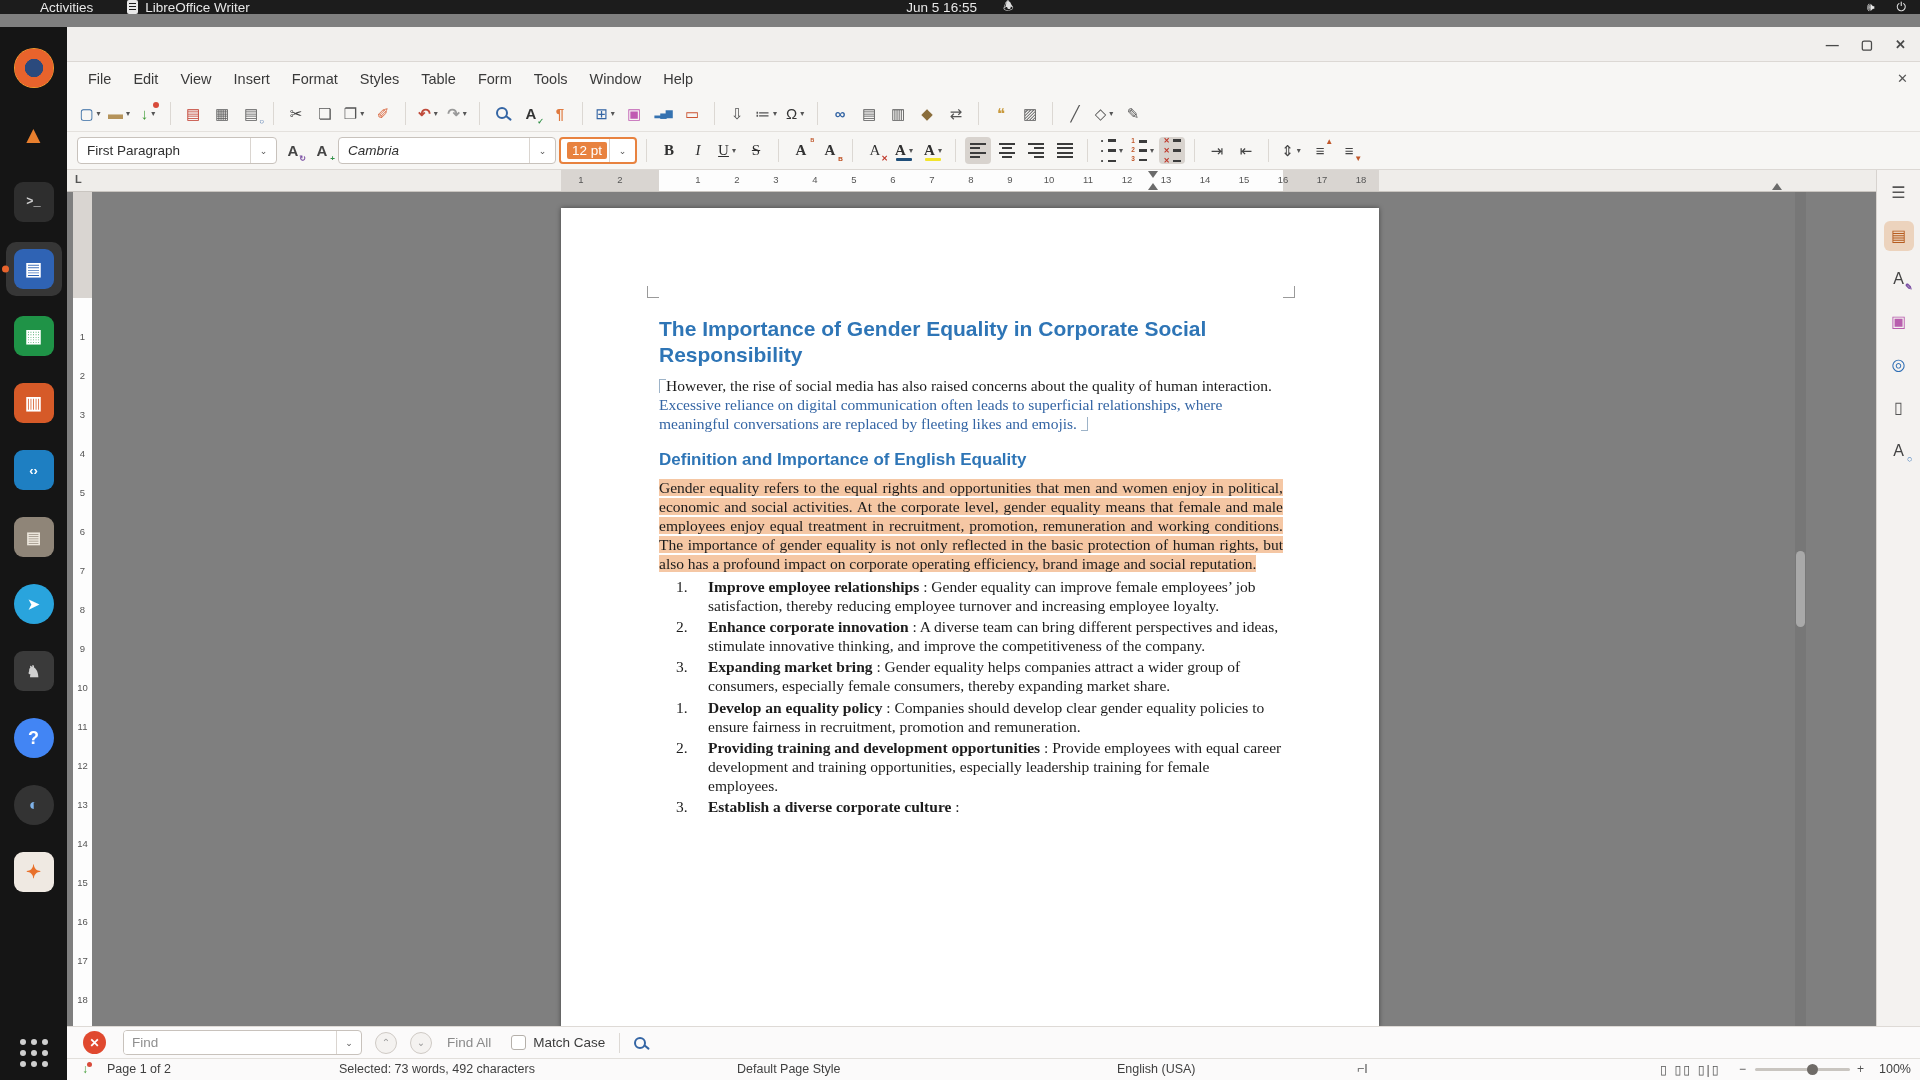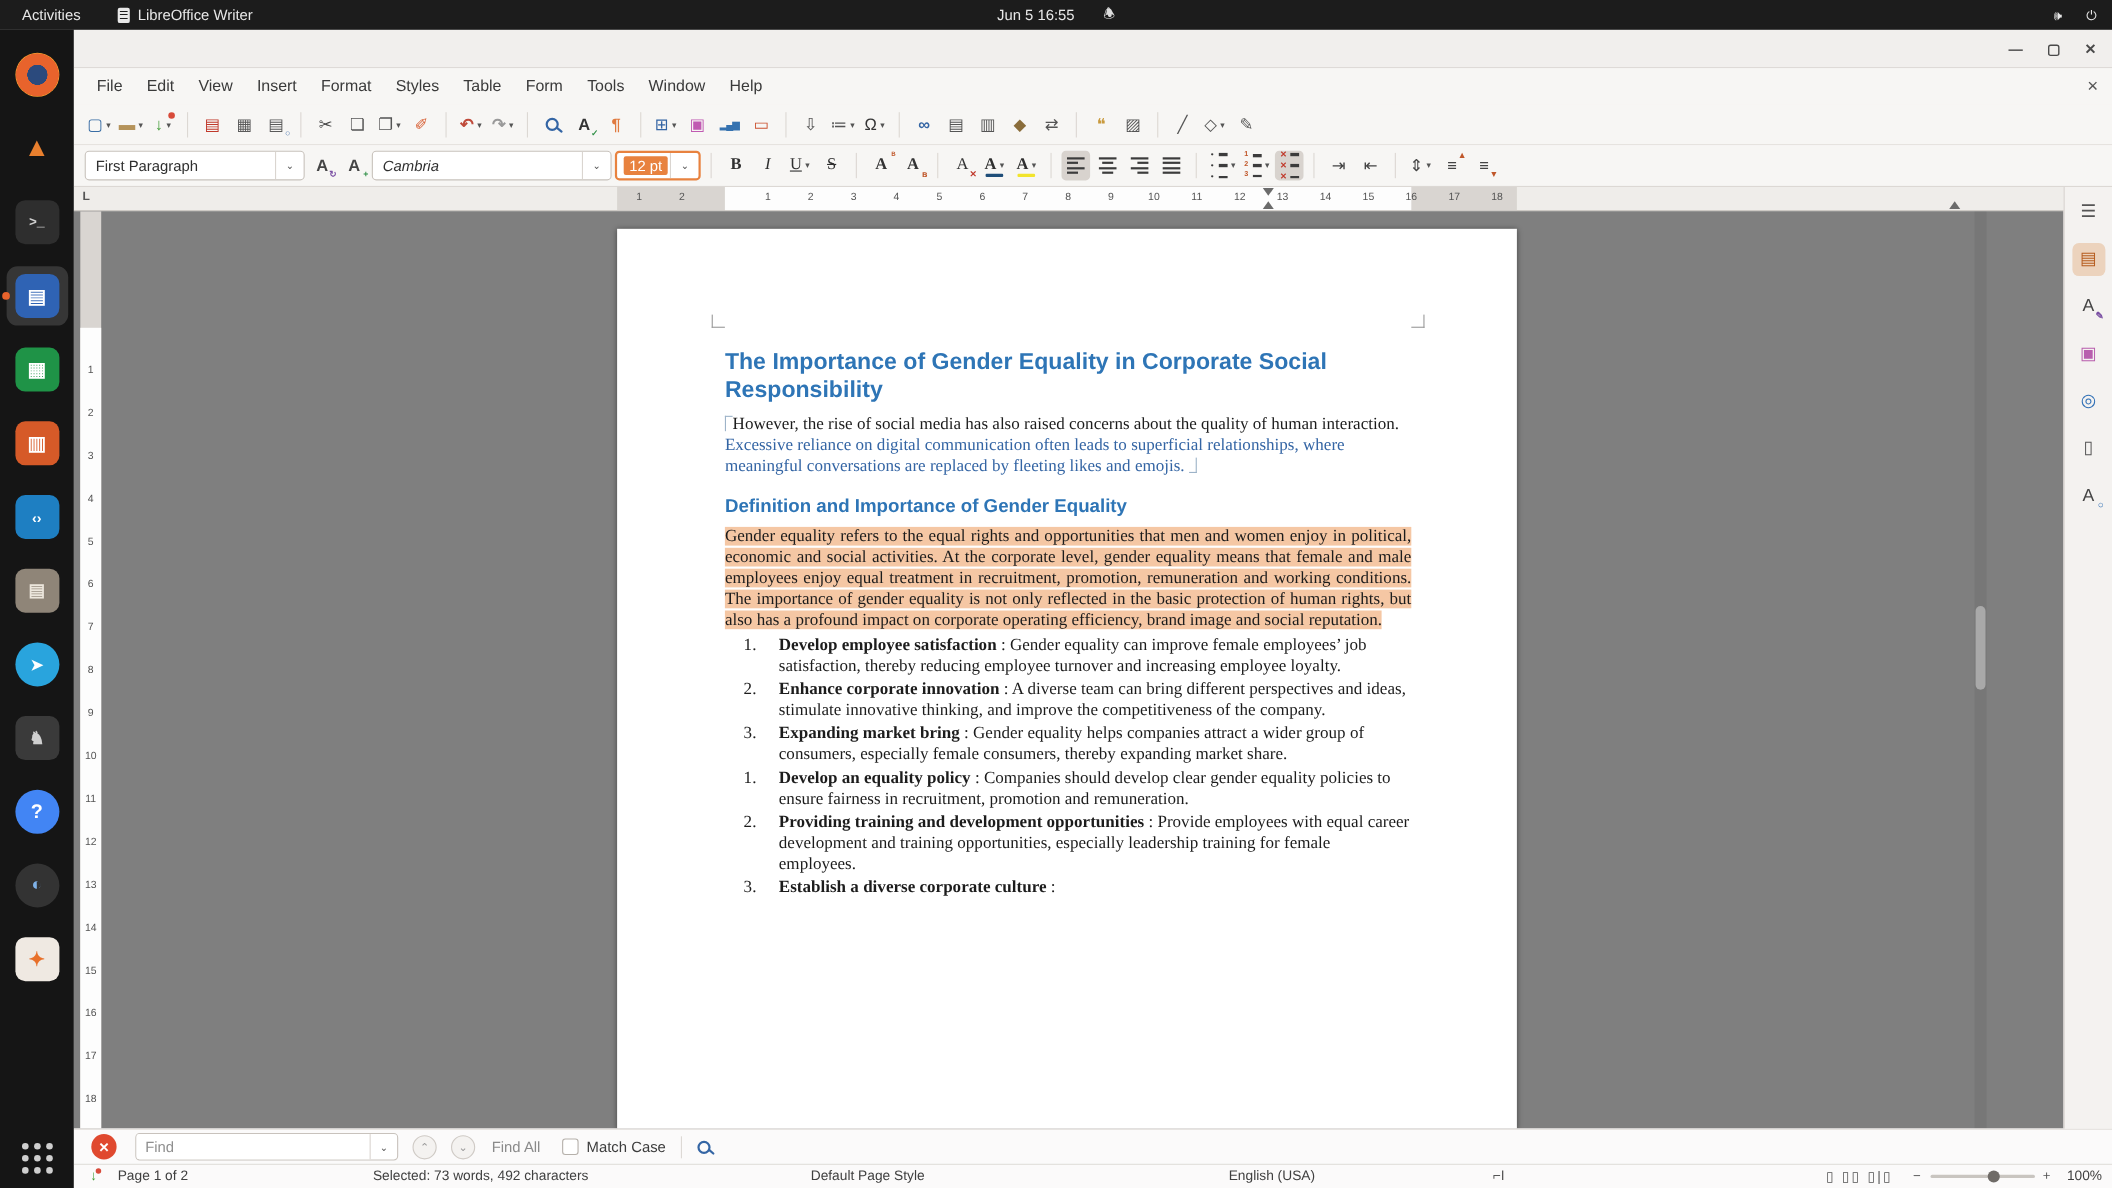--- a/index.html
+++ b/index.html
@@ -1,22 +1,22 @@
 <!DOCTYPE html>
 <html><head>
 <meta charset="utf-8">
 <style>
   html,body{margin:0;padding:0;background:#000;}
   *{box-sizing:border-box;}
   body{font-family:"Liberation Sans",sans-serif;-webkit-font-smoothing:antialiased;}
   #screen{position:relative;width:1920px;height:1080px;overflow:hidden;background:#7f7f7f;}
 
   
-  #topbar{position:absolute;left:0;top:0;width:1920px;height:27px;background:#1c1c1c;color:#e8e8e8;
-          display:flex;align-items:center;font-size:13.5px;z-index:50;}
+  #topbar{position:absolute;left:0;top:0;width:1920px;height:14px;background:#1c1c1c;color:#e8e8e8;
+          display:flex;align-items:center;font-size:13.5px;z-index:50;padding-left:20px;}
   #topbar .tb-left{display:flex;align-items:center;gap:34px;padding-left:20px;}
   .appname{display:flex;align-items:center;gap:7px;}
   .appname .doc-glyph{width:11px;height:14px;background:#e8e8e8;border-radius:2px;position:relative;}
   .appname .doc-glyph::after{content:"";position:absolute;left:2px;top:3px;right:2px;height:8px;
        background:repeating-linear-gradient(#1c1c1c 0 1px,transparent 1px 3px);}
   #topbar .tb-center{position:absolute;left:50%;transform:translateX(-50%);display:flex;align-items:center;gap:26px;}
   .bell{font-size:12px;color:#ddd;}
   #topbar .tb-right{margin-left:auto;display:flex;align-items:center;gap:22px;padding-right:14px;font-size:12px;}
 
   
@@ -625,26 +625,26 @@
           <span class="vnum" style="top: 763px;">17</span>
           <span class="vnum" style="top: 802px;">18</span>
         </div>
 
       <div id="page">
         <div class="cmark lft"></div>
         <div class="cmark rgt"></div>
         <div id="textcol">
             <h1 style="color: rgb(46, 117, 182);">The Importance of Gender Equality in Corporate Social Responsibility</h1>
             <p style="margin-top: 8px;"><span class="chg-mark open"></span><span>However, the rise of social media has also raised concerns about the quality of human interaction. </span><span class="run-insert">Excessive reliance on digital communication often leads to superficial relationships, where meaningful conversations are replaced by fleeting likes and emojis. </span><span class="chg-mark close"></span></p>
-            <h2 style="color: rgb(46, 117, 182); margin-top: 17px;">Definition and Importance of Gender Equality</h2>
+            <h2 style="color: rgb(46, 117, 182); margin-top: 17px;">Definition and Importance of English Equality</h2>
             <p class="just" style="margin-top: 8px;"><span class="run-hl">Gender equality refers to the equal rights and opportunities that men and women enjoy in political, economic and social activities. At the corporate level, gender equality means that female and male employees enjoy equal treatment in recruitment, promotion, remuneration and working conditions. The importance of gender equality is not only reflected in the basic protection of human rights, but also has a profound impact on corporate operating efficiency, brand image and social reputation.</span></p>
             <div class="dlist" style="margin-top: 4px;">
               <div class="ditem">
                 <span class="dnum">1.</span>
-                <span class="dtxt"><span class="dlead">Develop employee satisfaction</span> : Gender equality can improve female employees’ job satisfaction, thereby reducing employee turnover and increasing employee loyalty.</span>
+                <span class="dtxt"><span class="dlead">Improve employee relationships</span> : Gender equality can improve female employees’ job satisfaction, thereby reducing employee turnover and increasing employee loyalty.</span>
               </div>
               <div class="ditem">
                 <span class="dnum">2.</span>
                 <span class="dtxt"><span class="dlead">Enhance corporate innovation</span> : A diverse team can bring different perspectives and ideas, stimulate innovative thinking, and improve the competitiveness of the company.</span>
               </div>
               <div class="ditem">
                 <span class="dnum">3.</span>
                 <span class="dtxt"><span class="dlead">Expanding market bring</span> : Gender equality helps companies attract a wider group of consumers, especially female consumers, thereby expanding market share.</span>
               </div>
             </div>

